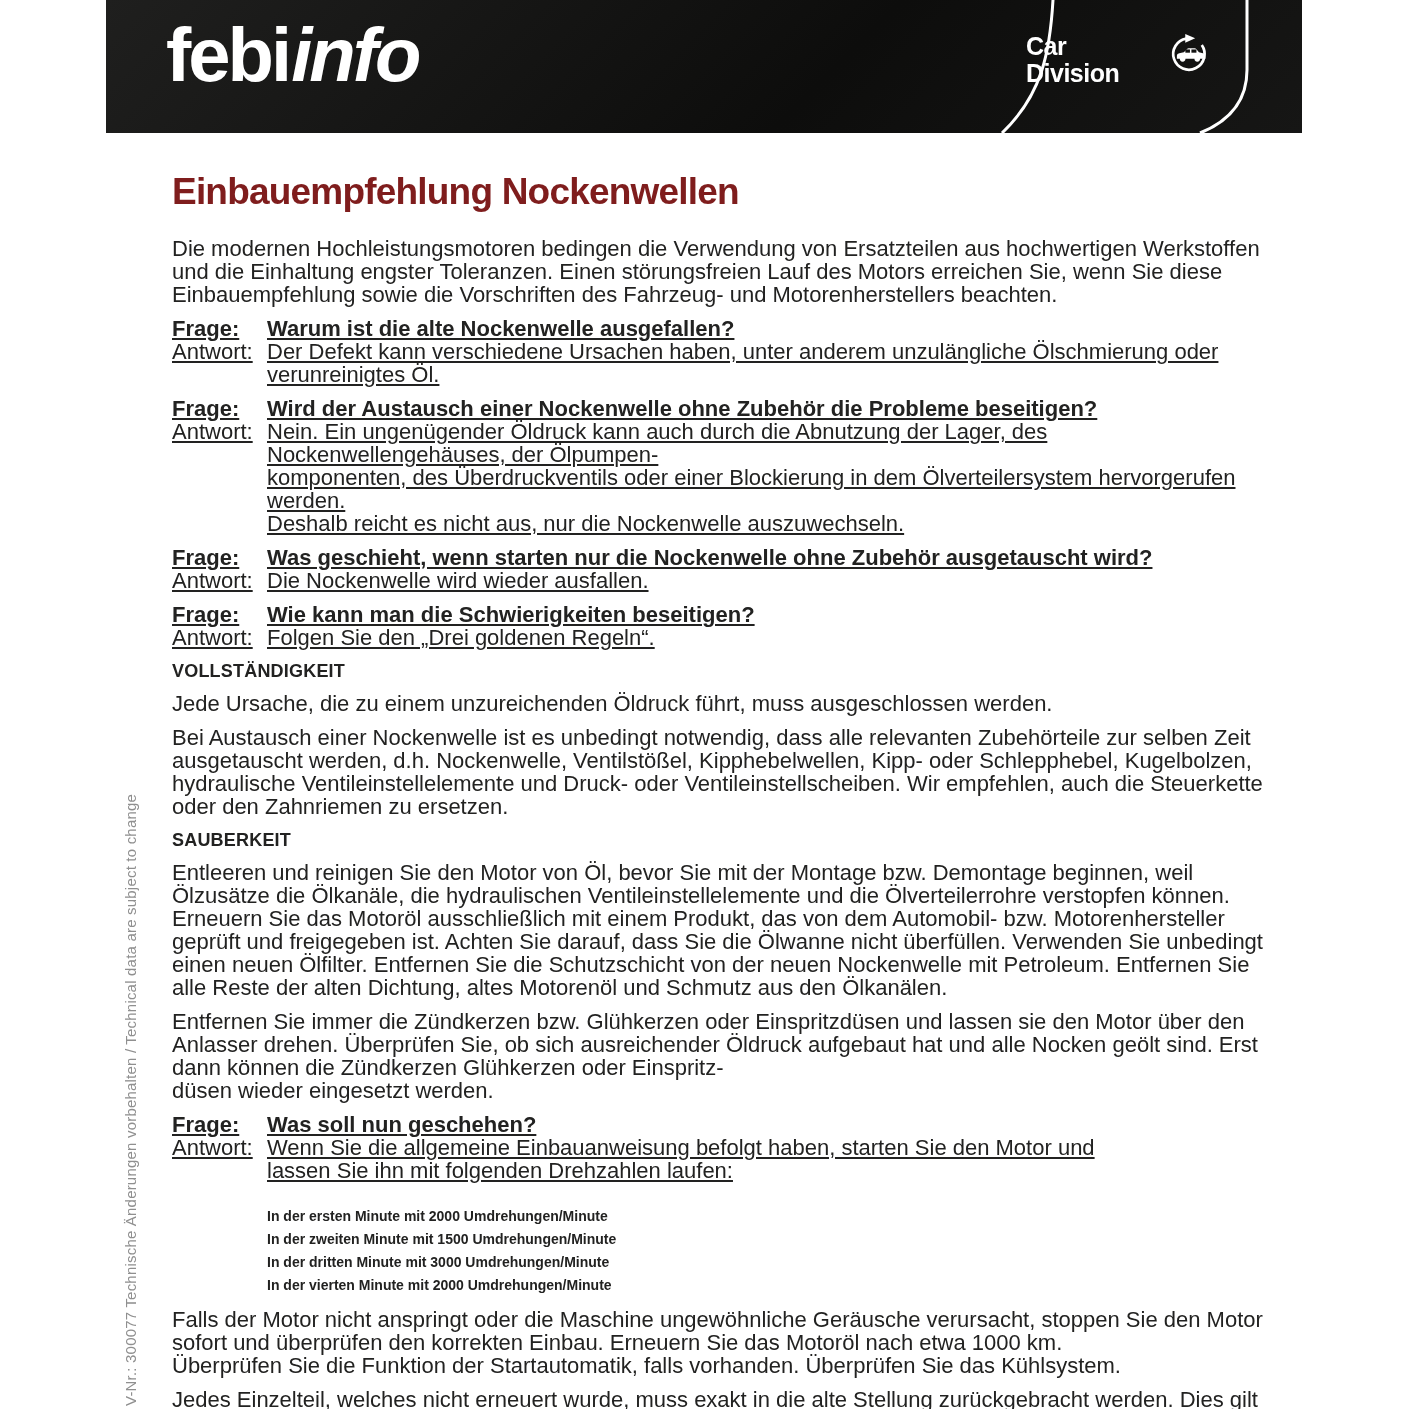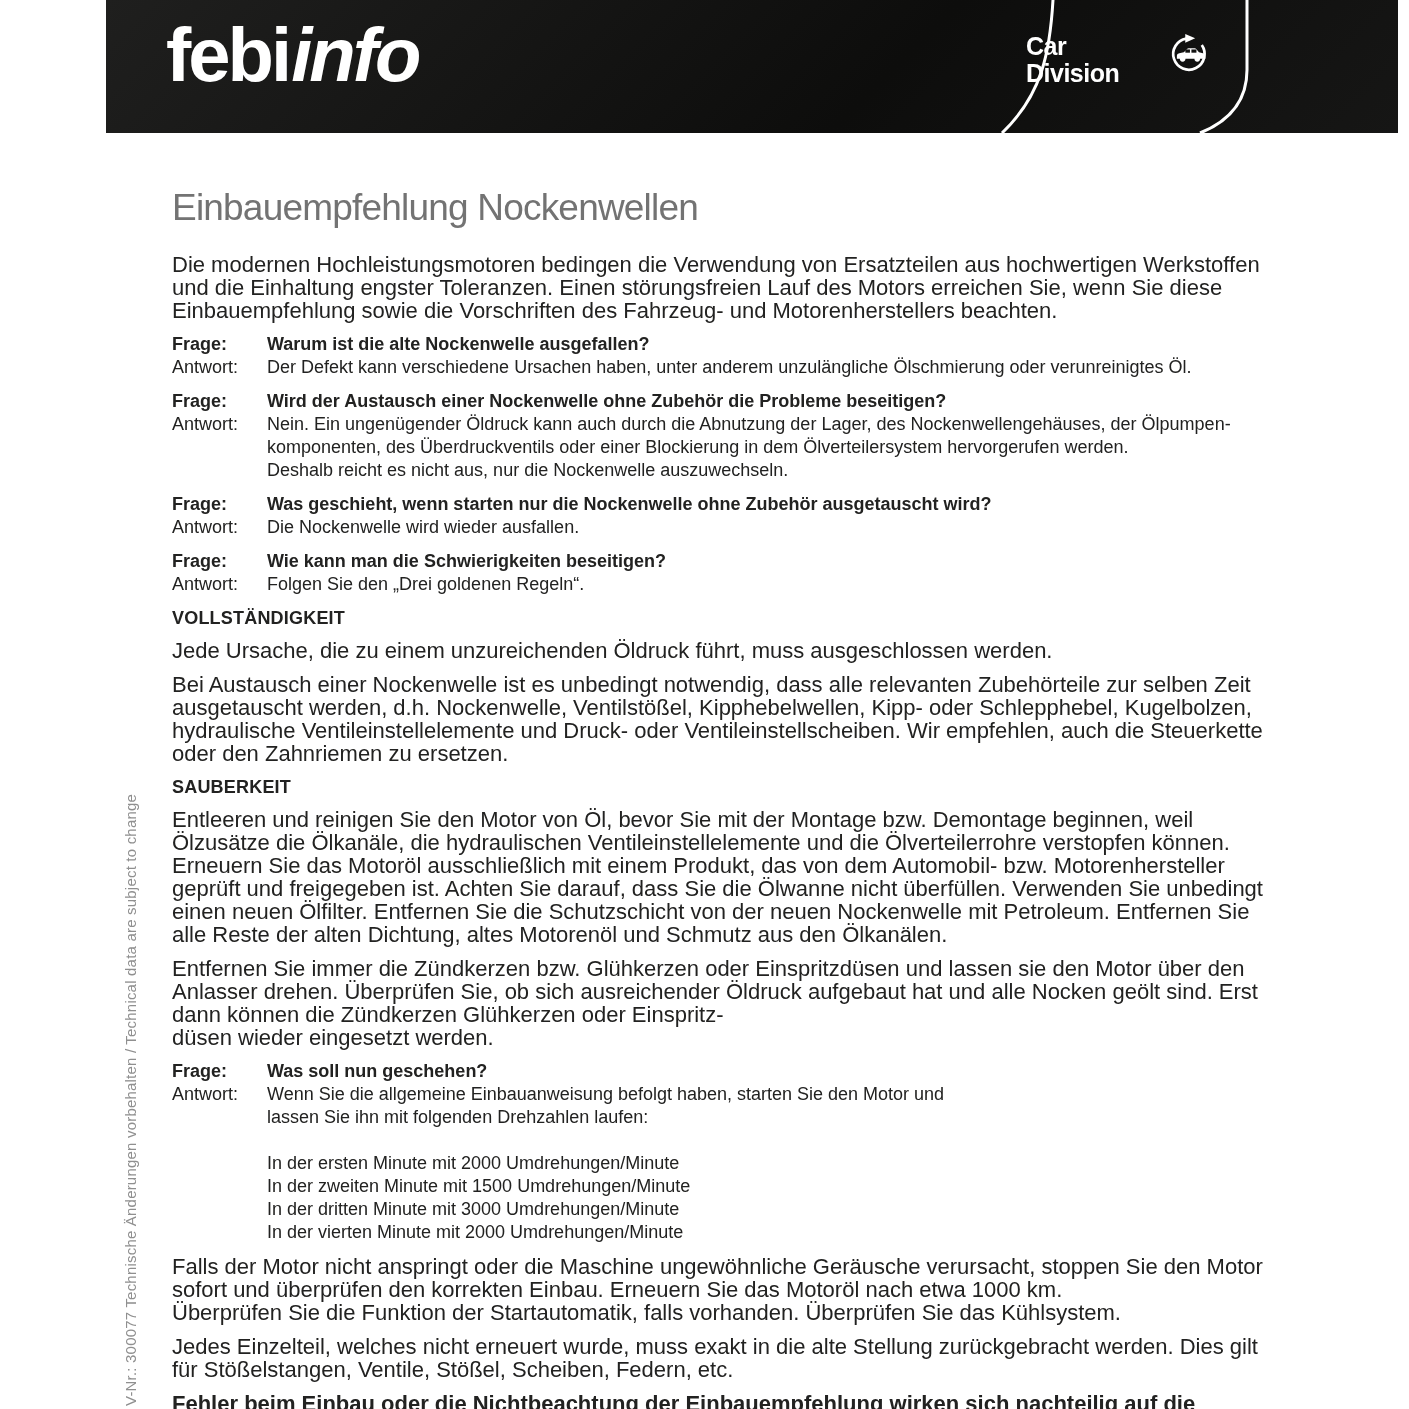--- a/index.html
+++ b/index.html
@@ -8,21 +8,21 @@
     position:relative;
     width:1409px; height:1409px;
     background:#ffffff;
     overflow:hidden;
     font-family:"Liberation Sans", sans-serif;
     color:#222221;
   }
 
   
   .topbar {
-    position:absolute; left:106px; top:0; width:1292px; height:133px;
+    position:absolute; left:106px; top:0; width:1196px; height:133px;
     background:linear-gradient(135deg,#1f1f1e 0%, #0d0d0c 60%, #161615 100%);
   }
   .logo {
     position:absolute; left:60px; top:17px;
     font-size:76px; font-weight:bold; color:#ffffff;
     letter-spacing:-3px; line-height:1;
   }
   .logo .logo-info { font-style:italic; padding-left:2px; }
   .tab-curves { position:absolute; left:0; top:0; width:1196px; height:133px; }
   .division-text {
@@ -38,41 +38,41 @@
     transform:rotate(-90deg); transform-origin:0 0;
     white-space:nowrap;
     font-size:15px; color:#8f8f8f; letter-spacing:0.2px;
   }
 
   
   main {
     position:absolute; left:172px; top:133px; width:1092px;
   }
   h1 {
-    margin:54px 0 24px 0;
-    font-size:37px; font-weight:normal; letter-spacing:-0.8px;
-    color:#737373;
+    margin:38px 0 24px 0;
+    font-size:37px; font-weight:bold; letter-spacing:-0.8px;
+    color:#7f1d1d;
   }
   .para {
     font-size:22px; line-height:23px;
     white-space:pre-line;
     margin-bottom:11px;
     margin-top:9px;
   }
   .qa { margin-bottom:11px; }
   .qa-row { display:grid; grid-template-columns:95px 1fr; }
-  .qa-row .lbl, .qa-row .val { font-size:18px; line-height:23px; white-space:pre-line; }
+  .qa-row .lbl, .qa-row .val { font-size:22px; line-height:23px; white-space:pre-line;text-decoration:underline; }
   .qa-row .bold { font-weight:bold; }
   .sec-heading {
     font-size:18px; line-height:23px; font-weight:bold;
     letter-spacing:0.2px;
     margin-top:8px;
   }
   .rpm-list { margin:23px 0 0 95px; }
-  .rpm-list .rpm-line { font-size:18px; line-height:23px; }
+  .rpm-list .rpm-line { font-size:14px; line-height:23px;font-weight:bold; }
   .qa-proc { margin-bottom:11px; }
   .warning { font-weight:bold; margin-bottom:0; }
 </style>
 </head>
 <body>
 
 <div class="page">
 
   <header class="topbar">
     <div class="logo">

